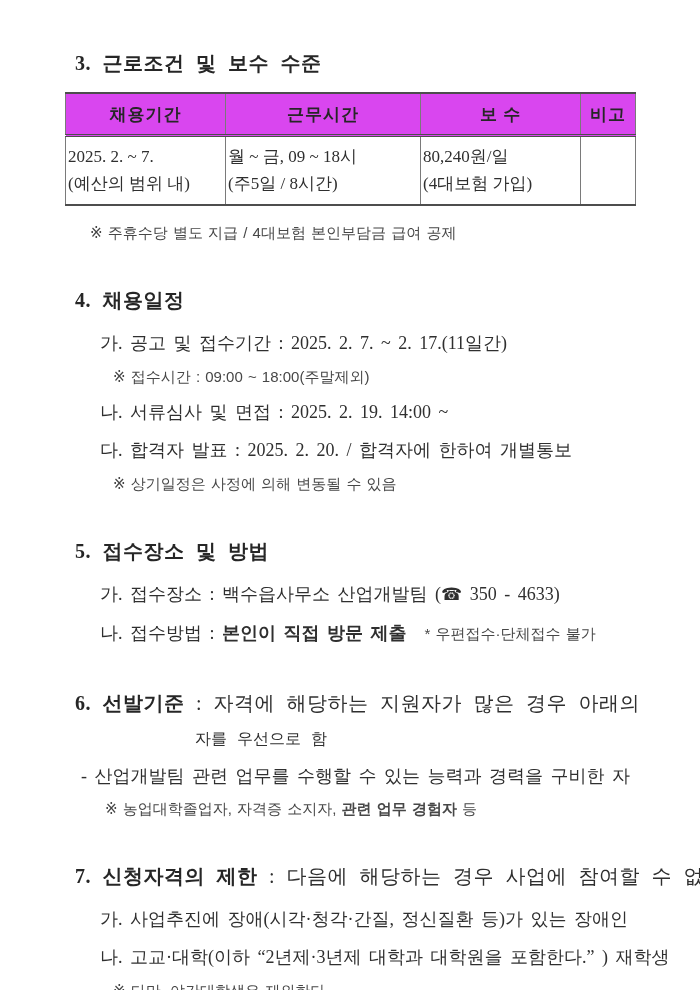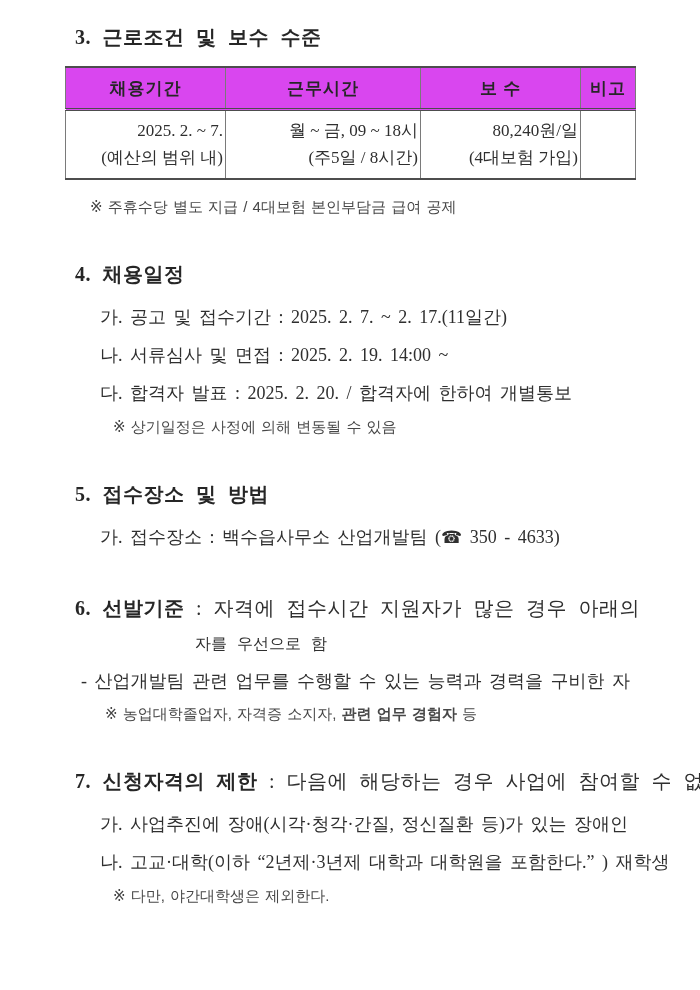--- a/index.html
+++ b/index.html
@@ -9,21 +9,21 @@
     width: 700px;
   }
   body {
     font-family: "Liberation Serif", "DejaVu Serif", serif;
     color: #2f2f2f;
   }
   .page {
     box-sizing: border-box;
     width: 700px;
     height: 990px;
-    padding: 24px 56px 30px 65px;
+    padding: 50px 56px 30px 65px;
     overflow: hidden;
   }
   .sec { margin-top: 44px; }
   .sec:first-child { margin-top: 0; }
 
   .sec-title {
     font-size: 20px;
     font-weight: bold;
     margin: 0 0 0 10px;
     word-spacing: 6px;
@@ -48,21 +48,21 @@
   table.cond th {
     background: #d946ef;
     border-bottom: 3px double #4d4d4d;
     font-size: 17px;
     font-weight: bold;
     height: 38px;
     letter-spacing: 1px;
     color: #262626;
   }
   table.cond td {
-    text-align: right;
+    text-align: left;
     font-size: 17px;
     line-height: 27px;
     padding: 6px 2px 7px 2px;
     vertical-align: middle;
   }
 
   .item {
     font-size: 18px;
     margin: 12px 0 0 35px;
     word-spacing: 3px;
@@ -148,35 +148,39 @@
         </tr>
       </tbody>
     </table>
 
     <p class="gnote table-footnote">※ 주휴수당 별도 지급 / 4대보험 본인부담금 급여 공제</p>
   </div>
 
   <div class="sec">
     <h2 class="sec-title">4. 채용일정</h2>
     <p class="item sp-lg">가. 공고 및 접수기간 : 2025. 2. 7. ~ 2. 17.(11일간)</p>
+    <p class="gnote">※ 접수시간 : 09:00 ~ 18:00(주말제외)</p>
     <p class="item">나. 서류심사 및 면접 : 2025. 2. 19. 14:00 ~</p>
     <p class="item">다. 합격자 발표 : 2025. 2. 20. / 합격자에 한하여 개별통보</p>
     <p class="gnote">※ 상기일정은 사정에 의해 변동될 수 있음</p>
   </div>
 
   <div class="sec">
     <h2 class="sec-title">5. 접수장소 및 방법</h2>
     <p class="item sp-lg">
       <span>가. 접수장소 : 백수읍사무소 산업개발팀 (</span><span class="phone">☎</span><span> 350 - 4633)</span>
     </p>
+    <p class="item">
+      <span>나. 접수방법 : </span><span class="bold">본인이 직접 방문 제출</span><span class="inline-note">* 우편접수·단체접수 불가</span>
+    </p>
   </div>
 
   <div class="sec">
     <h2 class="sec-title">
-      <span>6. </span><span>선발기준</span><span class="normal"> : 자격에 접수시간 지원자가 많은 경우 아래의</span>
+      <span>6. </span><span>선발기준</span><span class="normal"> : 자격에 해당하는 지원자가 많은 경우 아래의</span>
     </h2>
     <p class="title-line2">자를 우선으로 함</p>
     <p class="criteria">- 산업개발팀 관련 업무를 수행할 수 있는 능력과 경력을 구비한 자</p>
     <p class="gnote sec6-note">
       <span>※ 농업대학졸업자, 자격증 소지자, </span><span class="bold">관련 업무 경험자</span><span> 등</span>
     </p>
   </div>
 
   <div class="sec">
     <h2 class="sec-title">

